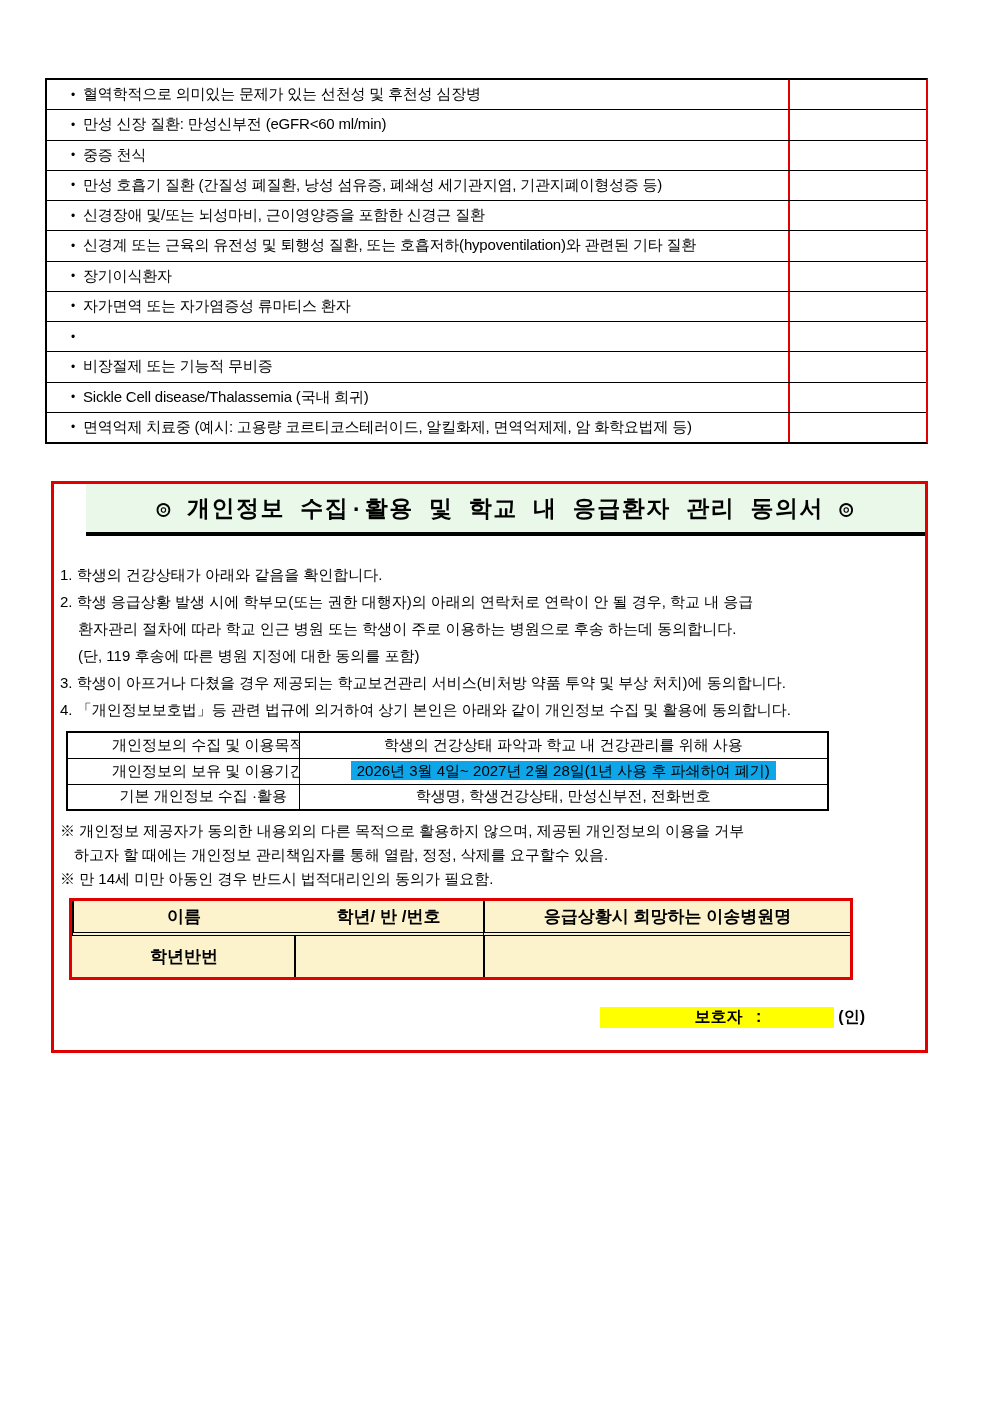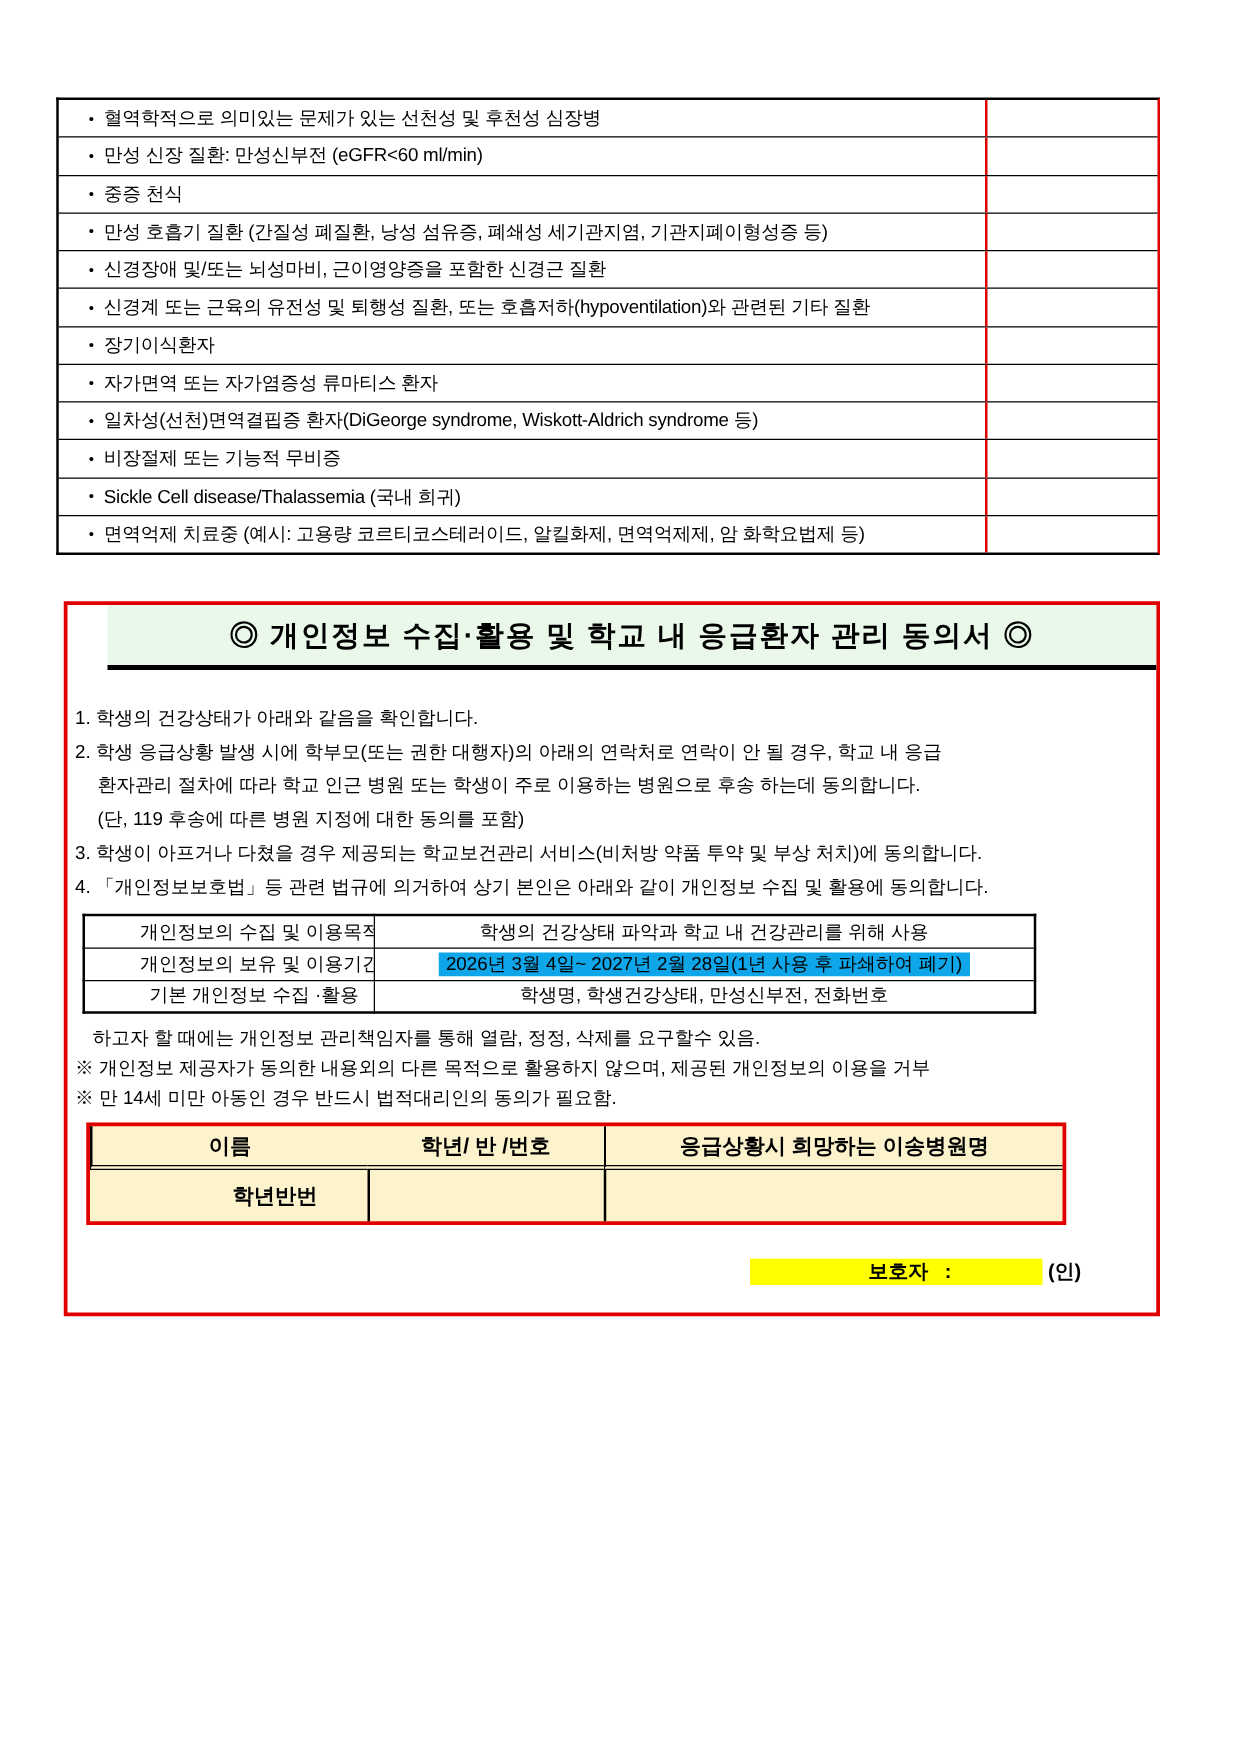--- a/index.html
+++ b/index.html
@@ -25,21 +25,21 @@
   .c-check { width:138px; border-left:2px solid #e00000; }
 
   
   .consent-box {
     position:absolute; left:51px; top:481px; width:877px; height:572px;
     border:3px solid #e00000; background:#fff;
   }
   .consent-title {
     height:52px; background:#e9f8e9; border-bottom:4px solid #000;
     display:flex; align-items:center; justify-content:center;
-    font-family:Liberation Sans, sans-serif;
+    font-family:Liberation Mono, monospace;
     font-size:23px; font-weight:bold; letter-spacing:1.5px;margin-left:32px;
   }
   .consent-items { margin:25px 6px 0 6px; font-size:15px; }
   .line { line-height:27px; white-space:nowrap; }
   .line.indent { padding-left:18px; }
 
   .privacy-table {
     margin:8px 0 0 12px; width:763px; border:2px solid #000;
     border-collapse:collapse; table-layout:fixed;
   }
@@ -60,21 +60,21 @@
     background:#fcf3cd; display:grid;
     grid-template-columns:222px 189px auto; grid-auto-rows:auto;
   }
   .st-cell {
     border-left:2px solid #000; display:flex; align-items:center; justify-content:center;
     font-weight:bold; font-size:17px; height:35px;
   }
   .st-cell.first { border-left:none; }
   .st-head { border-bottom:4px double #000; }
   .st-data { height:41px; }
-  .grade-cell { justify-content:flex-end; padding:0 40px 0 42px; }
+  .grade-cell { justify-content:center; padding:0 40px 0 42px; }
 
   
   .sign-row {
     margin-top:27px; display:flex; justify-content:flex-end;
     padding-right:60px; font-size:16px; font-weight:bold;text-align:center;
   }
   .sign-hl {
     display:inline-block; width:234px; background:#ffff00;
     white-space:pre; padding-left:22px;
   }
@@ -138,21 +138,20 @@
     <div class="c-row">
       <div class="c-text">
           <span class="bullet">•</span>
           <span>자가면역 또는 자가염증성 류마티스 환자</span>
         </div>
       <div class="c-check"></div>
     </div>
     <div class="c-row">
       <div class="c-text">
           <span class="bullet">•</span>
-          <span>일차성(선천)면역결핍증 환자(DiGeorge syndrome, Wiskott-Aldrich syndrome 등)</span>
         </div>
       <div class="c-check"></div>
     </div>
     <div class="c-row">
       <div class="c-text">
           <span class="bullet">•</span>
           <span>비장절제 또는 기능적 무비증</span>
         </div>
       <div class="c-check"></div>
     </div>
@@ -195,22 +194,22 @@
         <td><span class="hl-green">2026년 3월 4일~ 2027년 2월 28일(1년 사용 후 파쇄하여 폐기)</span></td>
       </tr>
       <tr>
         <td class="lab">기본 개인정보 수집 ·활용</td>
         <td>학생명, 학생건강상태, 만성신부전, 전화번호</td>
       </tr>
     </tbody>
       </table>
 
     <div class="notes">
+      <div class="line">※ 개인정보 제공자가 동의한 내용외의 다른 목적으로 활용하지 않으며, 제공된 개인정보의 이용을 거부</div>
       <div class="line indent">하고자 할 때에는 개인정보 관리책임자를 통해 열람, 정정, 삭제를 요구할수 있음.</div>
-      <div class="line">※ 개인정보 제공자가 동의한 내용외의 다른 목적으로 활용하지 않으며, 제공된 개인정보의 이용을 거부</div>
       <div class="line">※ 만 14세 미만 아동인 경우 반드시 법적대리인의 동의가 필요함.</div>
     </div>
 
     <div class="student-table">
       <div class="st-cell st-head">이름</div>
       <div class="st-cell st-head first">학년/ 반 /번호</div>
       <div class="st-cell st-head">응급상황시 희망하는 이송병원명</div>
       <div class="st-cell st-data first grade-cell">
         <span>학년</span>
         <span>반</span>

